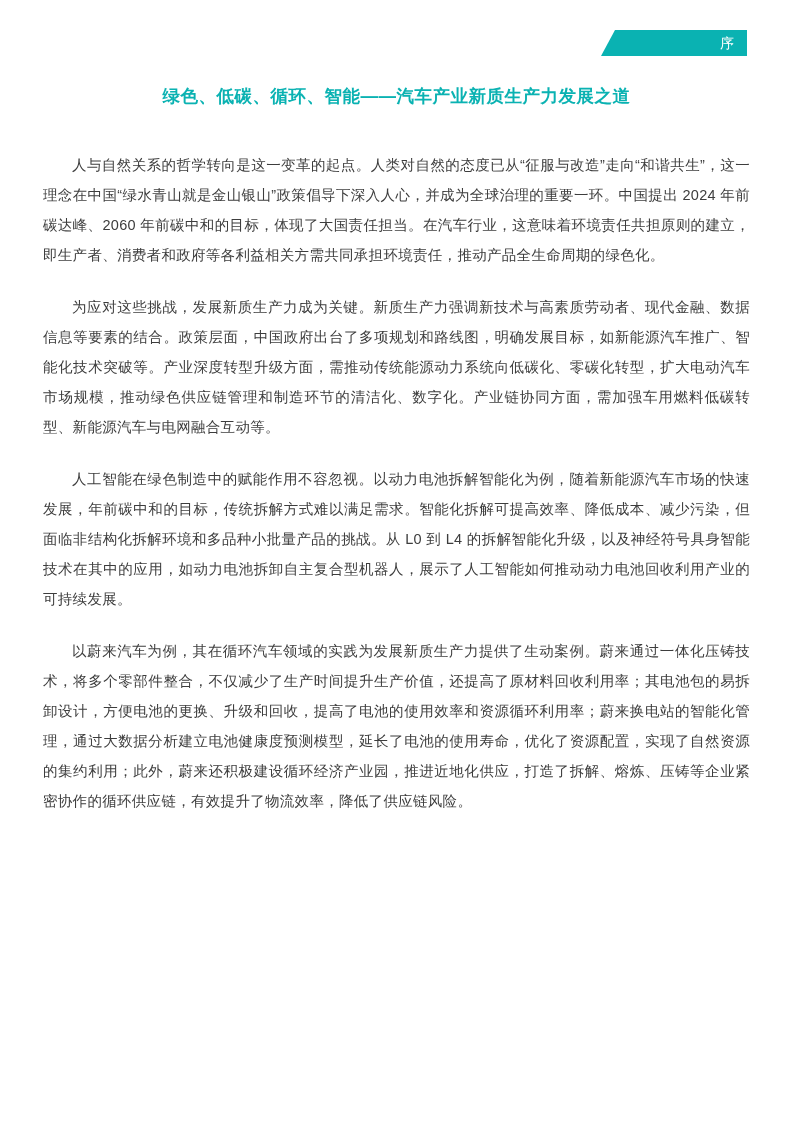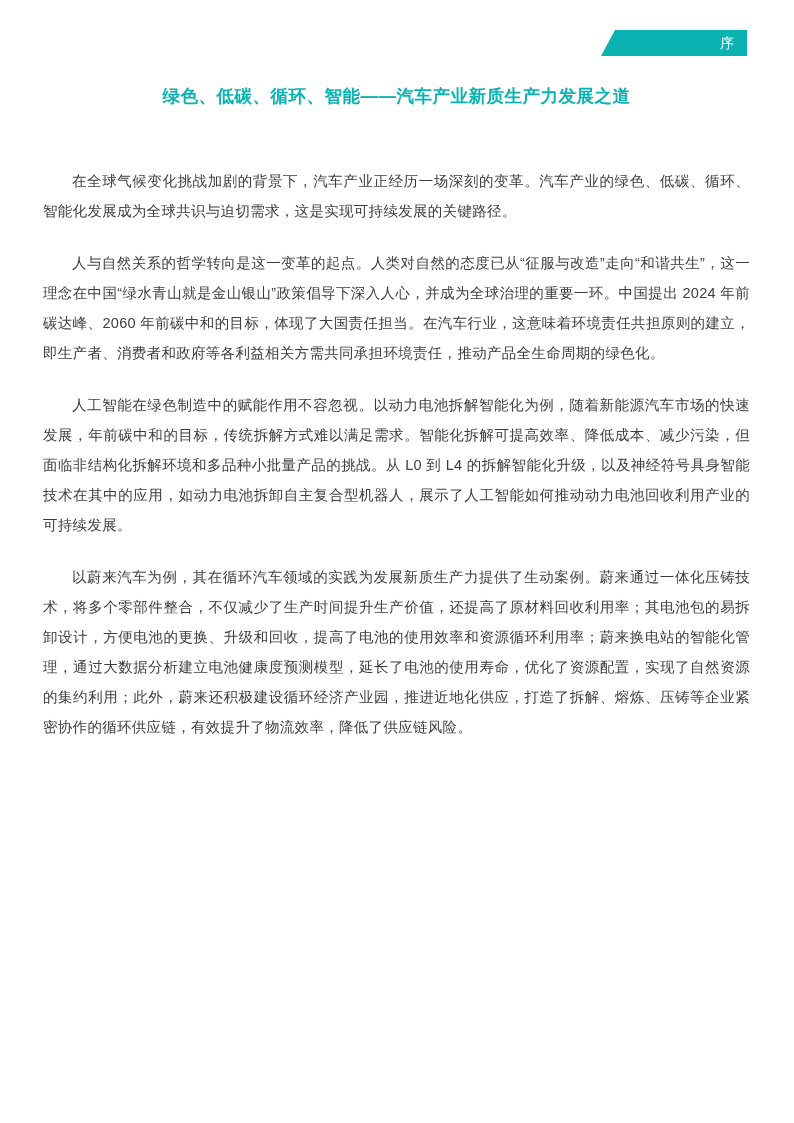--- a/index.html
+++ b/index.html
@@ -38,21 +38,21 @@
   .content{
     padding:84px 44px 0 43px;
   }
   .page-title{
     color:var(--accent);
     font-size:17.5px;
     font-weight:bold;
     text-align:center;
     letter-spacing:0.5px;
     line-height:24px;
-    margin-bottom:58px;
+    margin-bottom:42px;
   }
   .body-text p{
     color:var(--body-text);
     font-size:14.5px;
     line-height:30px;
     text-indent:2em;
     text-align:justify;
     margin-bottom:22px;
     letter-spacing:0.3px;
   }
@@ -63,20 +63,20 @@
 <div class="page">
 
   <div class="corner-tab">
     <span>序</span>
   </div>
 
   <div class="content">
     <h1 class="page-title">绿色、低碳、循环、智能——汽车产业新质生产力发展之道</h1>
 
     <div class="body-text">
-      <p>在全球气候变化挑战加剧的背景下，汽车产业正经历一场深刻的变革。汽车产业的绿色、低碳、循环、智能化发展成为全球共识与迫切需求，这是实现可持续发展的关键路径。</p>
       <p>人与自然关系的哲学转向是这一变革的起点。人类对自然的态度已从“征服与改造”走向“和谐共生”，这一理念在中国“绿水青山就是金山银山”政策倡导下深入人心，并成为全球治理的重要一环。中国提出 2024 年前碳达峰、2060 年前碳中和的目标，体现了大国责任担当。在汽车行业，这意味着环境责任共担原则的建立，即生产者、消费者和政府等各利益相关方需共同承担环境责任，推动产品全生命周期的绿色化。</p>
+      <p>为应对这些挑战，发展新质生产力成为关键。新质生产力强调新技术与高素质劳动者、现代金融、数据信息等要素的结合。政策层面，中国政府出台了多项规划和路线图，明确发展目标，如新能源汽车推广、智能化技术突破等。产业深度转型升级方面，需推动传统能源动力系统向低碳化、零碳化转型，扩大电动汽车市场规模，推动绿色供应链管理和制造环节的清洁化、数字化。产业链协同方面，需加强车用燃料低碳转型、新能源汽车与电网融合互动等。</p>
       <p>人工智能在绿色制造中的赋能作用不容忽视。以动力电池拆解智能化为例，随着新能源汽车市场的快速发展，年前碳中和的目标，传统拆解方式难以满足需求。智能化拆解可提高效率、降低成本、减少污染，但面临非结构化拆解环境和多品种小批量产品的挑战。从 L0 到 L4 的拆解智能化升级，以及神经符号具身智能技术在其中的应用，如动力电池拆卸自主复合型机器人，展示了人工智能如何推动动力电池回收利用产业的可持续发展。</p>
       <p>以蔚来汽车为例，其在循环汽车领域的实践为发展新质生产力提供了生动案例。蔚来通过一体化压铸技术，将多个零部件整合，不仅减少了生产时间提升生产价值，还提高了原材料回收利用率；其电池包的易拆卸设计，方便电池的更换、升级和回收，提高了电池的使用效率和资源循环利用率；蔚来换电站的智能化管理，通过大数据分析建立电池健康度预测模型，延长了电池的使用寿命，优化了资源配置，实现了自然资源的集约利用；此外，蔚来还积极建设循环经济产业园，推进近地化供应，打造了拆解、熔炼、压铸等企业紧密协作的循环供应链，有效提升了物流效率，降低了供应链风险。</p>
     </div>
   </div>
 
 </div>
 
 </body></html>

